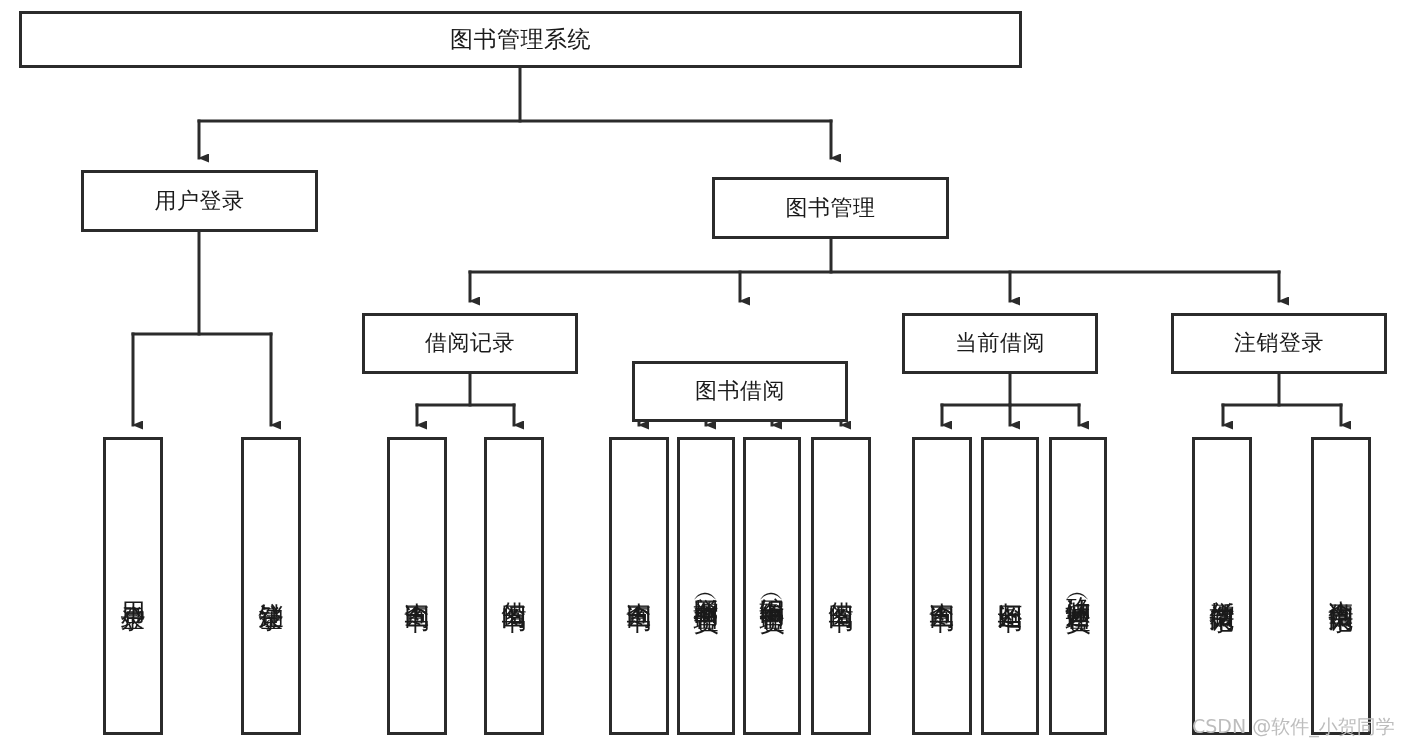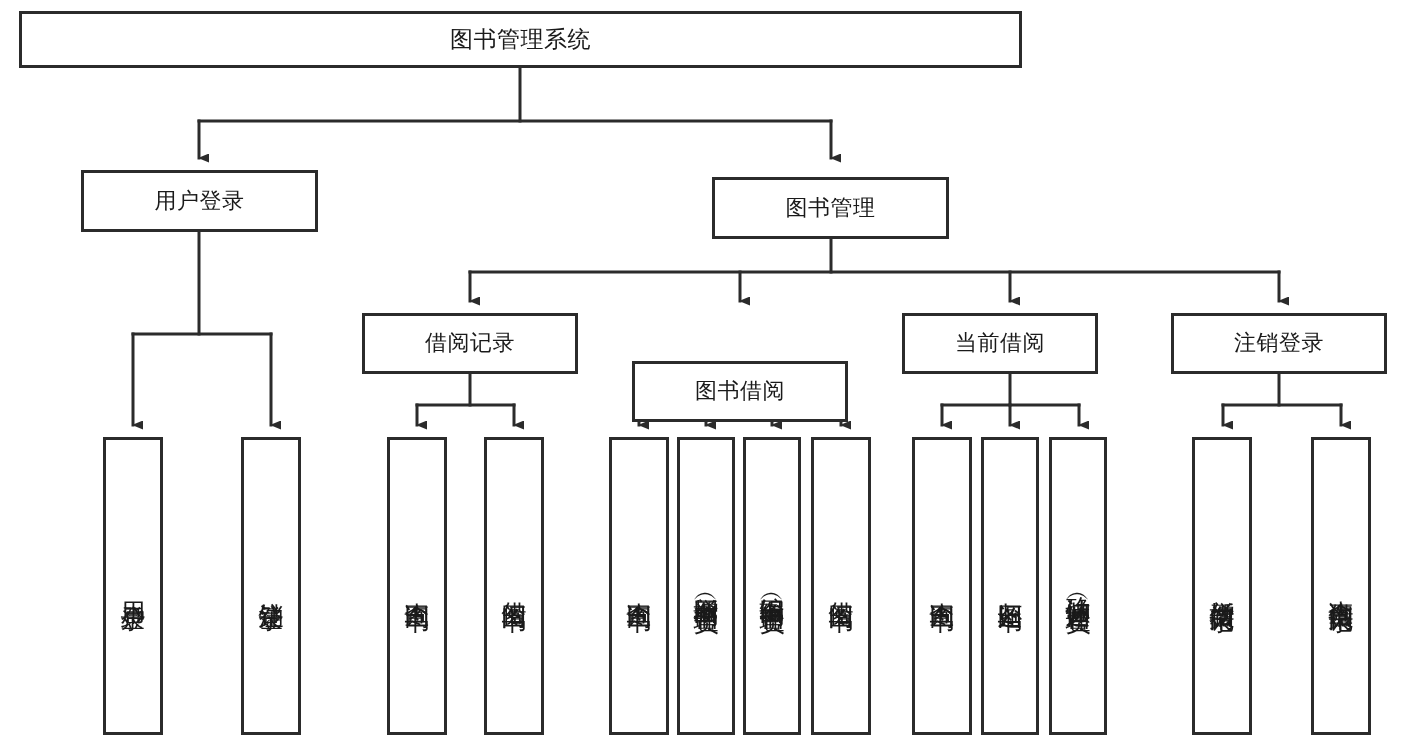--- a/index.html
+++ b/index.html
@@ -193,14 +193,15 @@
     <span class="node-label v-label">确认归还（管理员）</span>
   </div>
 
   <div class="node-box v-box" style="left:1192px; top:437px; width:60px; height:298px;">
     <span class="node-label v-label">新增借阅记录</span>
   </div>
   <div class="node-box v-box" style="left:1311px; top:437px; width:60px; height:298px;">
     <span class="node-label v-label">查询借阅记录</span>
   </div>
 
+  <div class="watermark" style="left:1192px; top:714px;">CSDN @软件_小贺同学</div>
 
 </div>
 
 </body></html>

